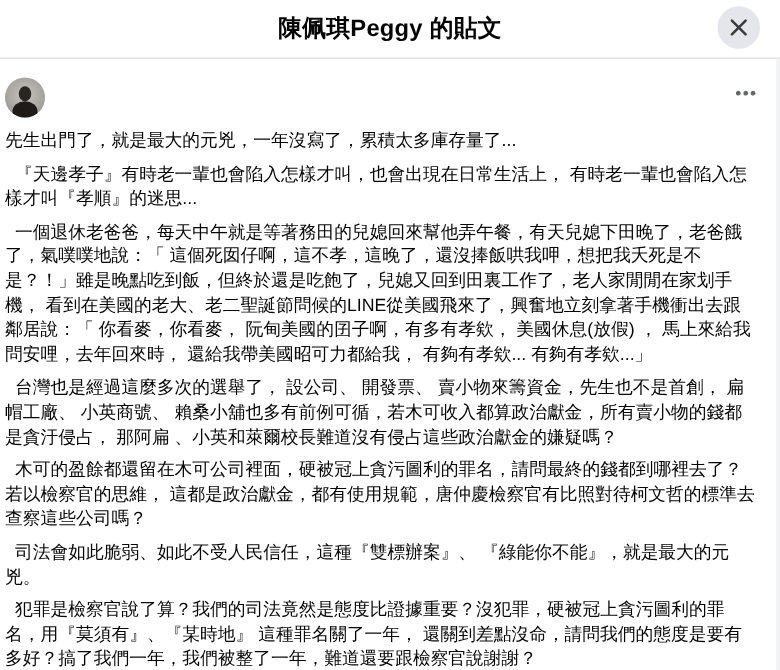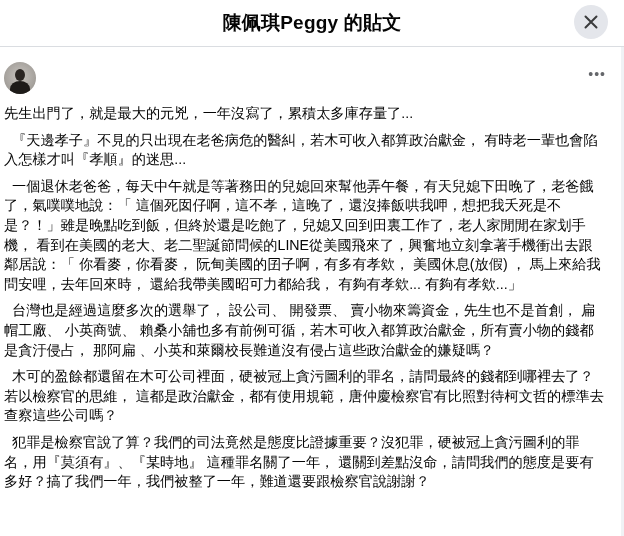--- a/index.html
+++ b/index.html
@@ -73,22 +73,23 @@
       <div class="head"></div>
       <div class="body"></div>
     </div>
     <div class="more-btn">
       <span>•••</span>
     </div>
   </div>
 
   <div class="post-body">
     <p>先生出門了，就是最大的元兇，一年沒寫了，累積太多庫存量了...</p>
-    <p class="indent">『天邊孝子』不見的只出現在老爸病危的醫糾，若木可收入都算政治獻金， 有時老一輩也會陷入怎樣才叫『孝順』的迷思...</p>
+    <p class="indent">『天邊孝子』有時老一輩也會陷入怎樣才叫，也會出現在日常生活上， 有時老一輩也會陷入怎樣才叫『孝順』的迷思...</p>
     <p class="indent">一個退休老爸爸，每天中午就是等著務田的兒媳回來幫他弄午餐，有天兒媳下田晚了，老爸餓了，氣噗噗地說：「 這個死囡仔啊，這不孝，這晚了，還沒捧飯哄我呷，想把我夭死是不是？！」雖是晚點吃到飯，但終於還是吃飽了，兒媳又回到田裏工作了，老人家閒閒在家划手機， 看到在美國的老大、老二聖誕節問候的LINE從美國飛來了，興奮地立刻拿著手機衝出去跟鄰居說：「 你看麥，你看麥， 阮甸美國的囝子啊，有多有孝欸， 美國休息(放假) ， 馬上來給我問安哩，去年回來時， 還給我帶美國昭可力都給我， 有夠有孝欸... 有夠有孝欸...」</p>
     <p class="indent">台灣也是經過這麼多次的選舉了， 設公司、 開發票、 賣小物來籌資金，先生也不是首創， 扁帽工廠、 小英商號、 賴桑小舖也多有前例可循，若木可收入都算政治獻金，所有賣小物的錢都是貪汙侵占， 那阿扁 、小英和萊爾校長難道沒有侵占這些政治獻金的嫌疑嗎？</p>
     <p class="indent">木可的盈餘都還留在木可公司裡面，硬被冠上貪污圖利的罪名，請問最終的錢都到哪裡去了？若以檢察官的思維， 這都是政治獻金，都有使用規範，唐仲慶檢察官有比照對待柯文哲的標準去查察這些公司嗎？</p>
+    <p class="indent">司法會如此脆弱、如此不受人民信任，這種『雙標辦案』、 『綠能你不能』，就是最大的元兇。</p>
     <p class="indent">犯罪是檢察官說了算？我們的司法竟然是態度比證據重要？沒犯罪，硬被冠上貪污圖利的罪名，用『莫須有』、『某時地』 這種罪名關了一年， 還關到差點沒命，請問我們的態度是要有多好？搞了我們一年，我們被整了一年，難道還要跟檢察官說謝謝？</p>
 
   </div>
 
   <div class="scroll-edge"></div>
 </div>
 
 </body></html>

